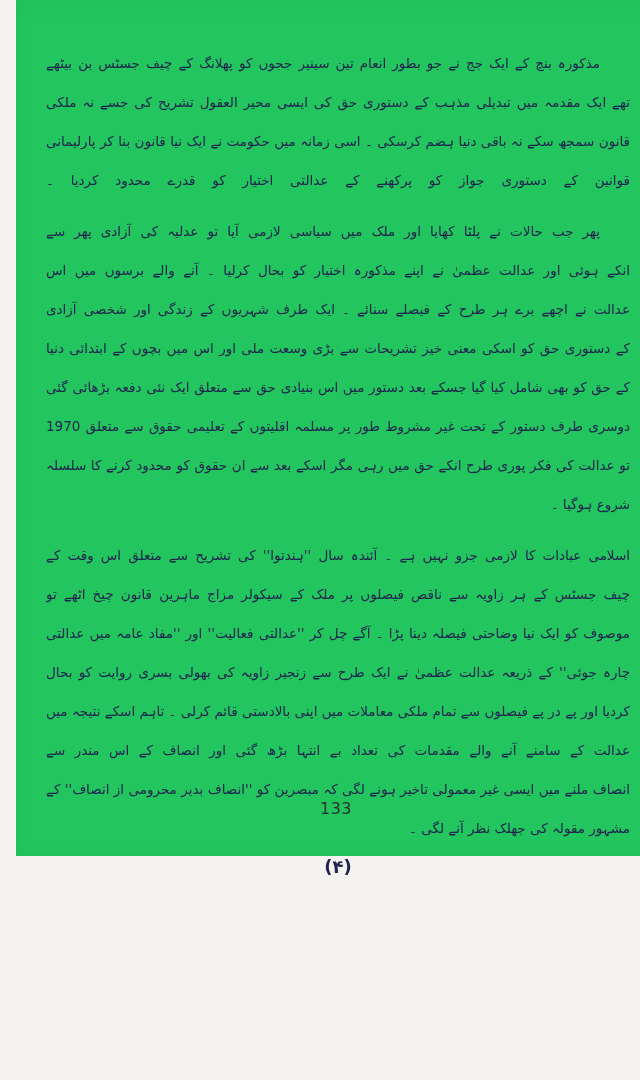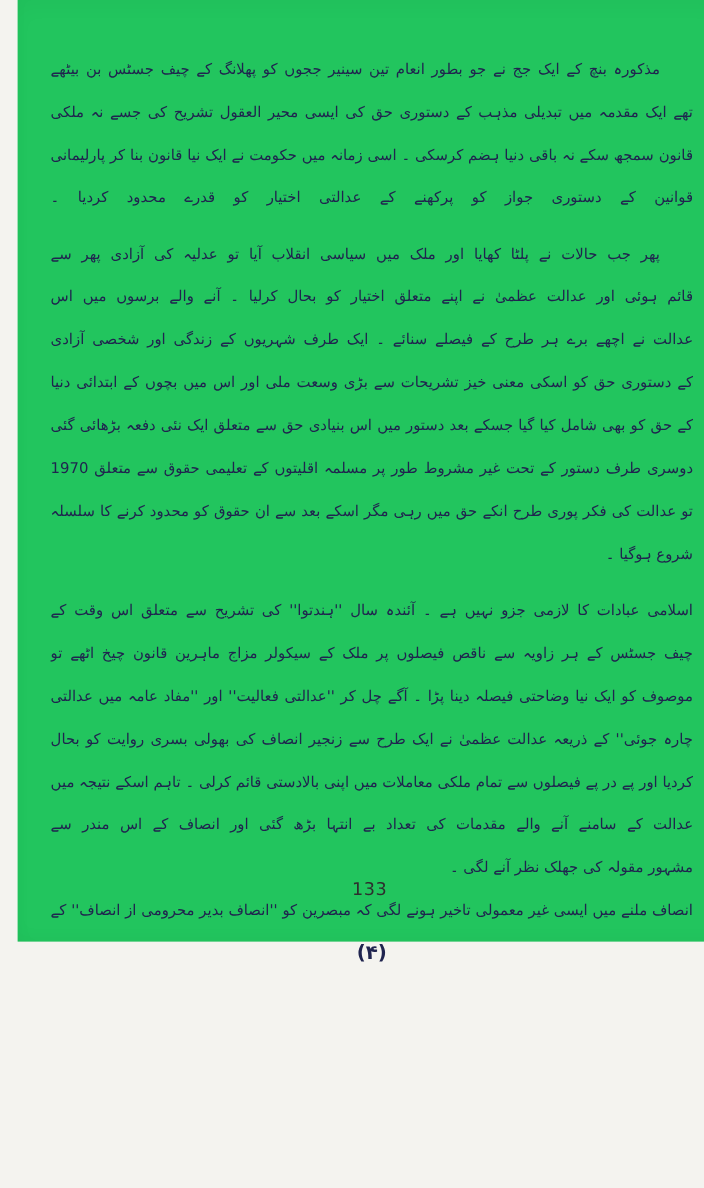--- a/index.html
+++ b/index.html
@@ -76,36 +76,36 @@
 <div class="page">
   <div class="text-block" dir="rtl" lang="ur">
     <div id="body-paras">
         <div class="para">
           <div class="text-line" style="padding-right: 30px;">مذکورہ بنچ کے ایک جج نے جو بطور انعام تین سینیر ججوں کو پھلانگ کے چیف جسٹس بن بیٹھے</div>
           <div class="text-line">تھے ایک مقدمہ میں تبدیلی مذہب کے دستوری حق کی ایسی محیر العقول تشریح کی جسے نہ ملکی ماہرین</div>
           <div class="text-line">قانون سمجھ سکے نہ باقی دنیا ہضم کرسکی ۔ اسی زمانہ میں حکومت نے ایک نیا قانون بنا کر پارلیمانی</div>
           <div class="text-line">قوانین کے دستوری جواز کو پرکھنے کے عدالتی اختیار کو قدرے محدود کردیا ۔</div>
         </div>
         <div class="para">
-          <div class="text-line" style="padding-right: 30px;">پھر جب حالات نے پلٹا کھایا اور ملک میں سیاسی انقلاب آیا تو عدلیہ کی آزادی پھر سے</div>
-          <div class="text-line">قائم ہوئی اور عدالت عظمیٰ نے اپنے متعلق اختیار کو بحال کرلیا ۔ آنے والے برسوں میں اس</div>
+          <div class="text-line" style="padding-right: 30px;">پھر جب حالات نے پلٹا کھایا اور ملک میں سیاسی لازمی آیا تو عدلیہ کی آزادی پھر سے</div>
+          <div class="text-line">انکے ہوئی اور عدالت عظمیٰ نے اپنے مذکورہ اختیار کو بحال کرلیا ۔ آنے والے برسوں میں اس</div>
           <div class="text-line">عدالت نے اچھے برے ہر طرح کے فیصلے سنائے ۔ ایک طرف شہریوں کے زندگی اور شخصی آزادی</div>
           <div class="text-line">کے دستوری حق کو اسکی معنی خیز تشریحات سے بڑی وسعت ملی اور اس میں بچوں کے ابتدائی دنیا</div>
           <div class="text-line">کے حق کو بھی شامل کیا گیا جسکے بعد دستور میں اس بنیادی حق سے متعلق ایک نئی دفعہ بڑھائی گئی ۔</div>
           <div class="text-line">دوسری طرف دستور کے تحت غیر مشروط طور پر مسلمہ اقلیتوں کے تعلیمی حقوق سے متعلق 1970 تک</div>
           <div class="text-line">تو عدالت کی فکر پوری طرح انکے حق میں رہی مگر اسکے بعد سے ان حقوق کو محدود کرنے کا سلسلہ</div>
           <div class="text-line end">شروع ہوگیا ۔</div>
         </div>
         <div class="para">
           <div class="text-line">اسلامی عبادات کا لازمی جزو نہیں ہے ۔ آئندہ سال ''ہندتوا'' کی تشریح سے متعلق اس وقت کے</div>
           <div class="text-line">چیف جسٹس کے ہر زاویہ سے ناقص فیصلوں پر ملک کے سیکولر مزاج ماہرین قانون چیخ اٹھے تو</div>
           <div class="text-line">موصوف کو ایک نیا وضاحتی فیصلہ دینا پڑا ۔ آگے چل کر ''عدالتی فعالیت'' اور ''مفاد عامہ میں عدالتی</div>
-          <div class="text-line">چارہ جوئی'' کے ذریعہ عدالت عظمیٰ نے ایک طرح سے زنجیر انصاف کی بھولی بسری روایت کو بحال</div>
+          <div class="text-line">چارہ جوئی'' کے ذریعہ عدالت عظمیٰ نے ایک طرح سے زنجیر زاویہ کی بھولی بسری روایت کو بحال</div>
           <div class="text-line">کردیا اور پے در پے فیصلوں سے تمام ملکی معاملات میں اپنی بالادستی قائم کرلی ۔ تاہم اسکے نتیجہ میں</div>
           <div class="text-line">عدالت کے سامنے آنے والے مقدمات کی تعداد بے انتہا بڑھ گئی اور انصاف کے اس مندر سے</div>
+          <div class="text-line">انصاف ملنے میں ایسی غیر معمولی تاخیر ہونے لگی کہ مبصرین کو ''انصاف بدیر محرومی از انصاف'' کے</div>
           <div class="text-line end">مشہور مقولہ کی جھلک نظر آنے لگی ۔</div>
-          <div class="text-line">انصاف ملنے میں ایسی غیر معمولی تاخیر ہونے لگی کہ مبصرین کو ''انصاف بدیر محرومی از انصاف'' کے</div>
         </div>
       </div>
     <div class="section-marker">(۴)</div>
   </div>
   <div class="page-number">133</div>
 </div>
 
 </body></html>

